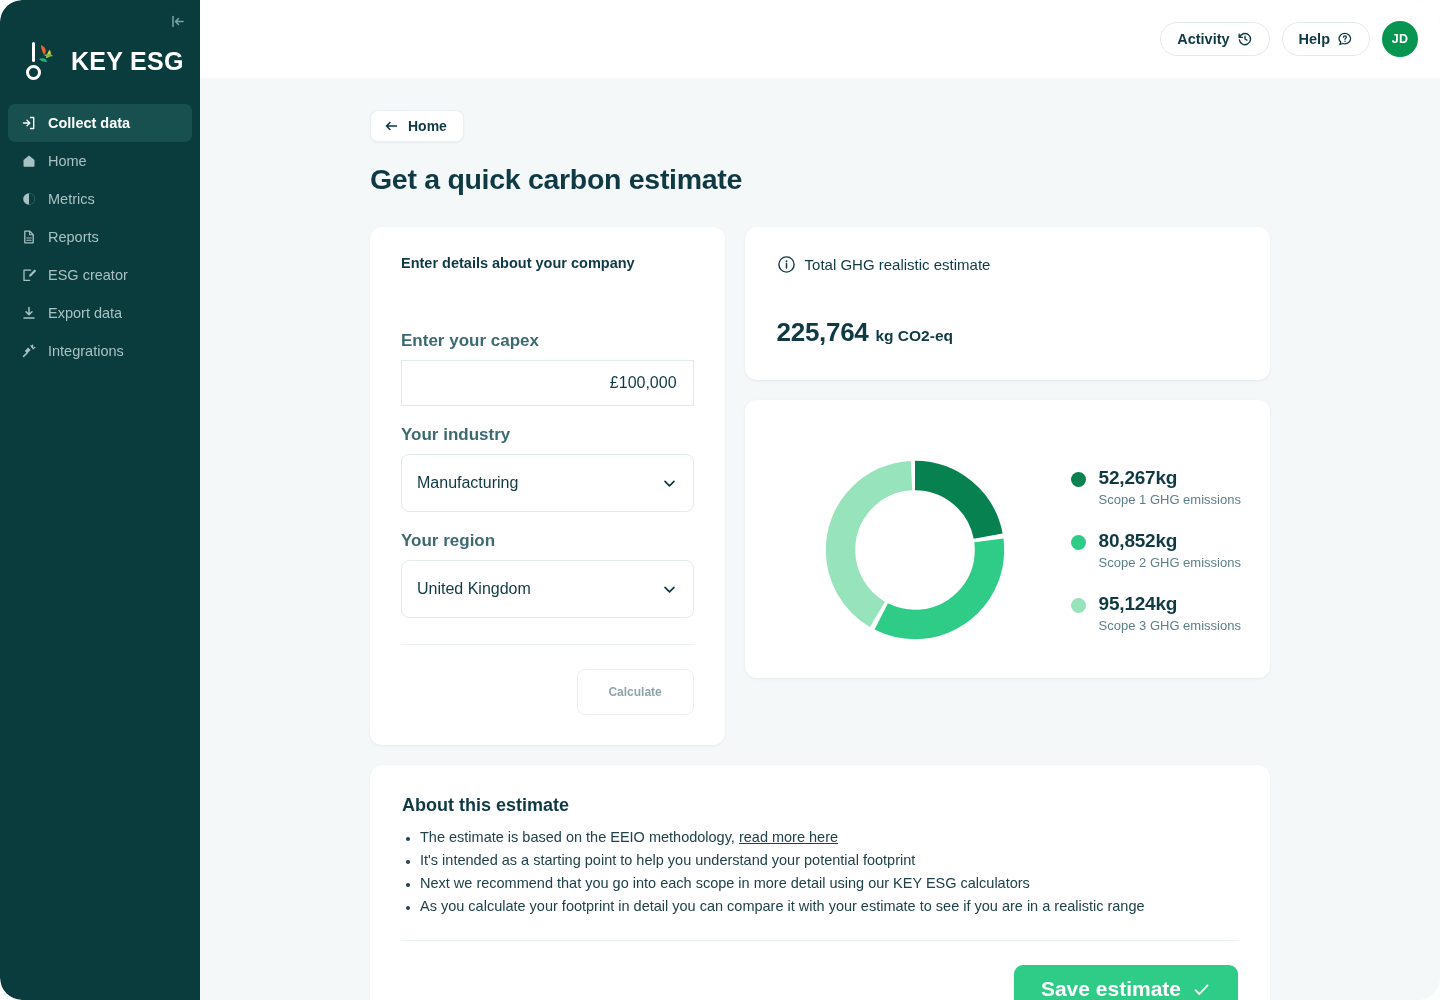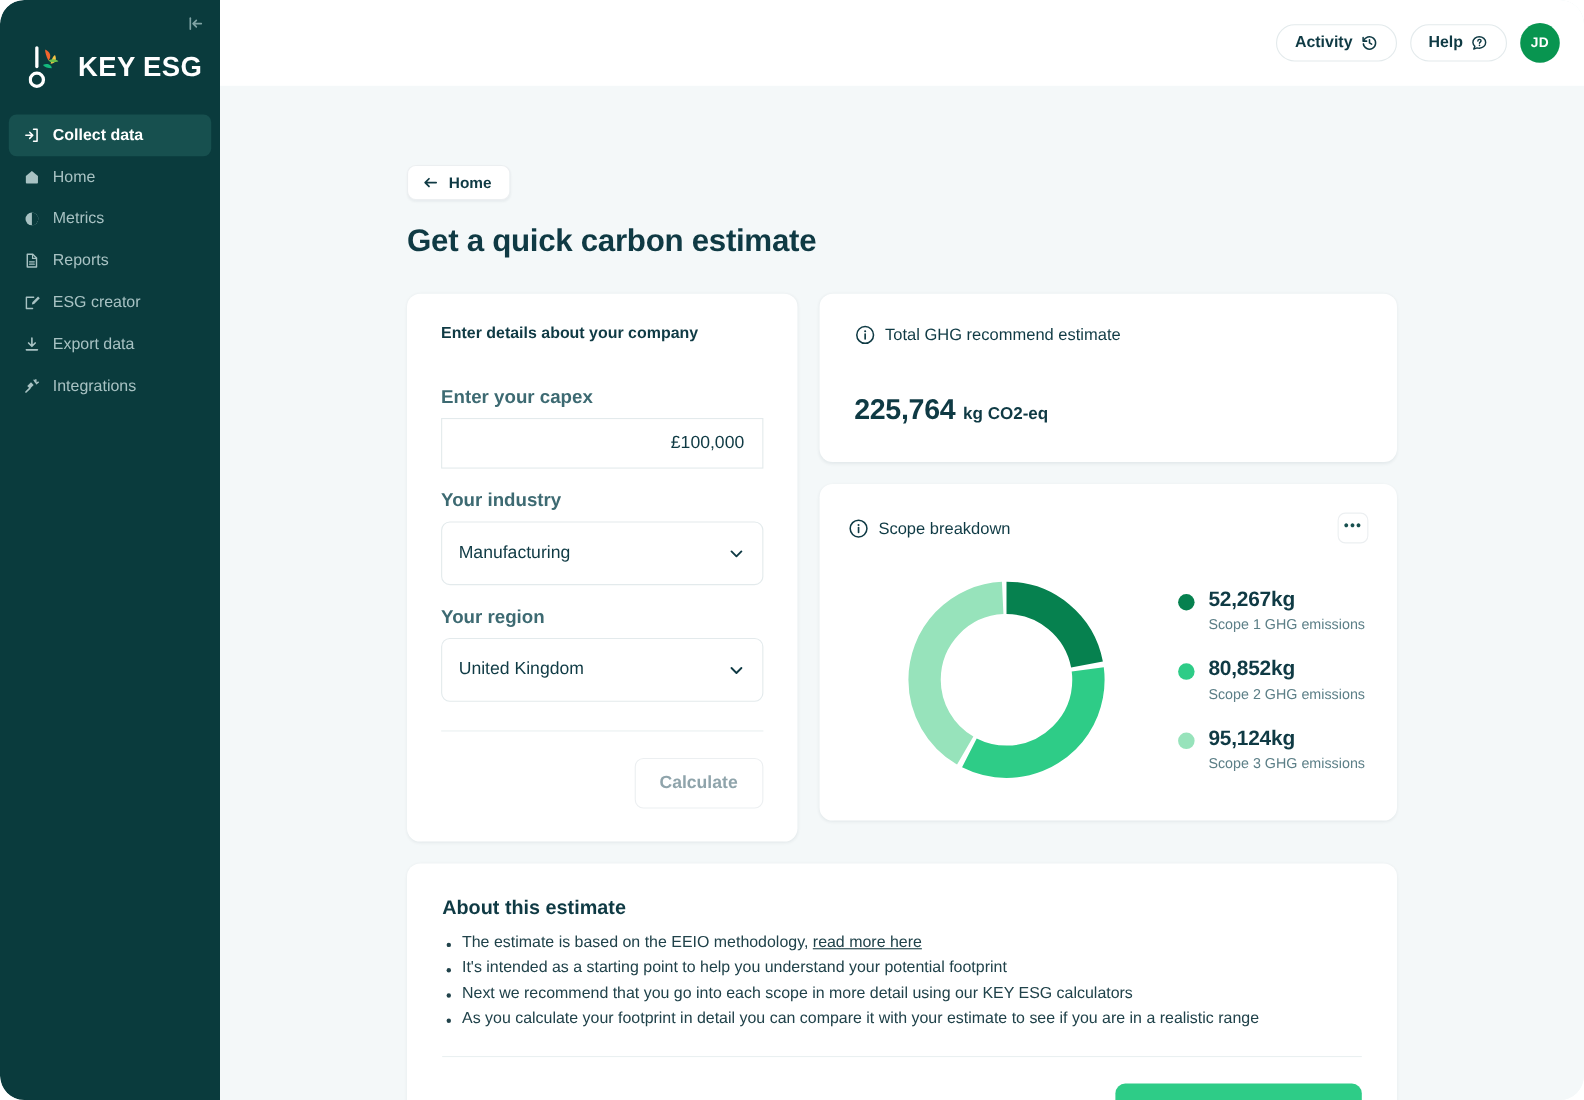--- a/index.html
+++ b/index.html
@@ -77,21 +77,20 @@
   
   .main {
     flex: 1;
     height: 1000px;
     display: flex;
     flex-direction: column;
     background: #f4f8f9;
     border-top-right-radius: 22px;
     border-bottom-right-radius: 22px;
     overflow: hidden;
-    gap: 40px;
   }
   .topbar {
     height: 78px;
     background: #ffffff;
     display: flex; align-items: center; justify-content: flex-end;
     padding-right: 22px;
     gap: 12px;
     flex: 0 0 78px;
   }
   .pill-btn {
@@ -156,21 +155,21 @@
     border-radius: 12px;
     box-shadow: 0 1px 3px rgba(16,40,50,.07);
   }
 
   
   .form-card { width: 356px; padding: 28px 31px 30px 31px; }
   .form-card-title {
     font-size: 14.5px;
     font-weight: bold;
     color: #0f3a44;
-    margin-bottom: 40px;
+    margin-bottom: 60px;
   }
   .field { margin-bottom: 19px; }
   .field-label {
     font-size: 17px;
     font-weight: bold;
     color: #3d6a72;
     margin-bottom: 9px;
   }
   .input-box {
     height: 46px;
@@ -197,21 +196,21 @@
   }
   .divider { height: 1px; background: #eaf0f1; margin: 26px 0 0 0; }
   .calc-row { display: flex; justify-content: flex-end; margin-top: 24px; }
   .calc-btn {
     height: 46px;
     min-width: 117px;
     border: 1px solid #eceff1;
     border-radius: 8px;
     background: #ffffff;
     color: #8fa4ab;
-    font-size: 16px;
+    font-size: 12px;
     font-weight: bold;
     display: flex; align-items: center; justify-content: center;
     cursor: default;
   }
 
   
   .right-col { width: 528px; display: flex; flex-direction: column; gap: 20px; }
   .total-card { padding: 28px 32px 32px 32px; }
   .card-head { display: flex; align-items: center; gap: 9px; }
   .card-head-title { font-size: 15px; color: #0f3a44; }
@@ -456,42 +455,29 @@
 
           <div class="right-col">
 
             <section class="card total-card">
               <div class="card-head">
                 <svg width="19" height="19" viewBox="0 0 19 19" fill="none">
                   <circle cx="9.5" cy="9.5" r="7.6" stroke="#0f3a44" stroke-width="1.4"></circle>
                   <path d="M9.5 8.6v4.5" stroke="#0f3a44" stroke-width="1.5" stroke-linecap="round"></path>
                   <circle cx="9.5" cy="6.2" r=".95" fill="#0f3a44"></circle>
                 </svg>
-                <span class="card-head-title">Total GHG recommend estimate</span>
+                <span class="card-head-title">Total GHG realistic estimate</span>
               </div>
               <div class="total-value">
                 <span class="total-num">225,764</span>
                 <span class="total-unit">kg CO2-eq</span>
               </div>
             </section>
 
             <section class="card scope-card">
-              <div class="scope-head">
-                <div class="card-head">
-                  <svg width="19" height="19" viewBox="0 0 19 19" fill="none">
-                    <circle cx="9.5" cy="9.5" r="7.6" stroke="#0f3a44" stroke-width="1.4"></circle>
-                    <path d="M9.5 8.6v4.5" stroke="#0f3a44" stroke-width="1.5" stroke-linecap="round"></path>
-                    <circle cx="9.5" cy="6.2" r=".95" fill="#0f3a44"></circle>
-                  </svg>
-                  <span class="card-head-title">Scope breakdown</span>
-                </div>
-                <div class="kebab-btn">
-                  <span>•••</span>
-                </div>
-              </div>
 
               <div class="chart-area">
                 <svg class="donut" viewBox="0 0 100 100">
                   <g id="donut-slices" transform="rotate(-90 50 50)">
                       <circle cx="50" cy="50" r="38" fill="none" stroke="#06814f" stroke-width="15" stroke-dasharray="52.47560172760394 186.28543994522033" stroke-dashoffset="0"></circle>
                       <circle cx="50" cy="50" r="38" fill="none" stroke="#2ecc87" stroke-width="15" stroke-dasharray="82.37787420131696 156.3831674715073" stroke-dashoffset="-54.67560172760394"></circle>
                       <circle cx="50" cy="50" r="38" fill="none" stroke="#97e3bb" stroke-width="15" stroke-dasharray="97.30756574390337 141.4534759289209" stroke-dashoffset="-139.2534759289209"></circle>
                     </g>
                 </svg>
 

